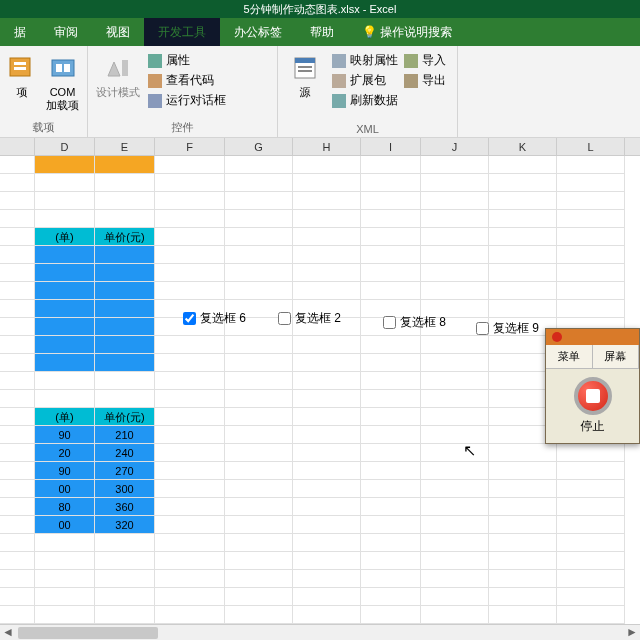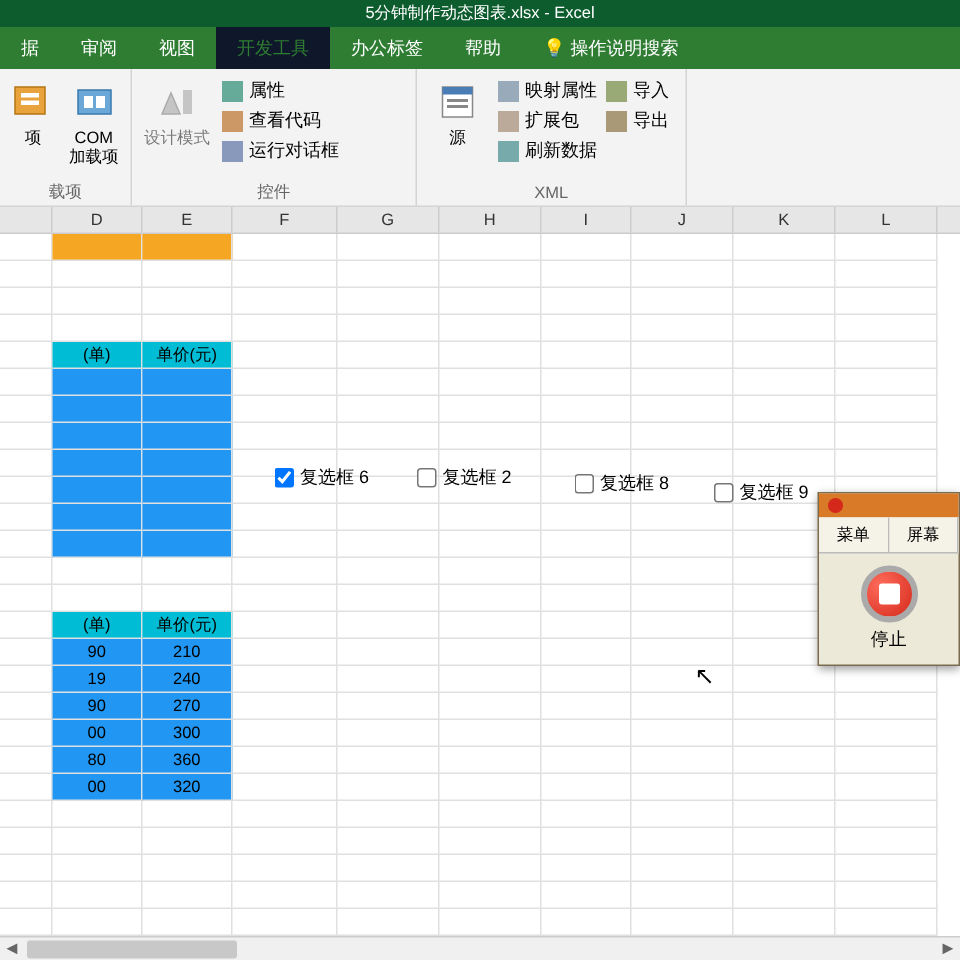--- a/index.html
+++ b/index.html
@@ -356,21 +356,21 @@
         <div class="cell " style="width: 70px;"></div>
         <div class="cell " style="width: 68px;"></div>
         <div class="cell " style="width: 68px;"></div>
         <div class="cell " style="width: 60px;"></div>
         <div class="cell " style="width: 68px;"></div>
         <div class="cell " style="width: 68px;"></div>
         <div class="cell " style="width: 68px;"></div>
       </div>
       <div class="row">
         <div class="cell" style="width: 35px;"></div>
-        <div class="cell blue" style="width: 60px;">19</div>
+        <div class="cell blue" style="width: 60px;">20</div>
         <div class="cell blue" style="width: 60px;">240</div>
         <div class="cell " style="width: 70px;"></div>
         <div class="cell " style="width: 68px;"></div>
         <div class="cell " style="width: 68px;"></div>
         <div class="cell " style="width: 60px;"></div>
         <div class="cell " style="width: 68px;"></div>
         <div class="cell " style="width: 68px;"></div>
         <div class="cell " style="width: 68px;"></div>
       </div>
       <div class="row">

